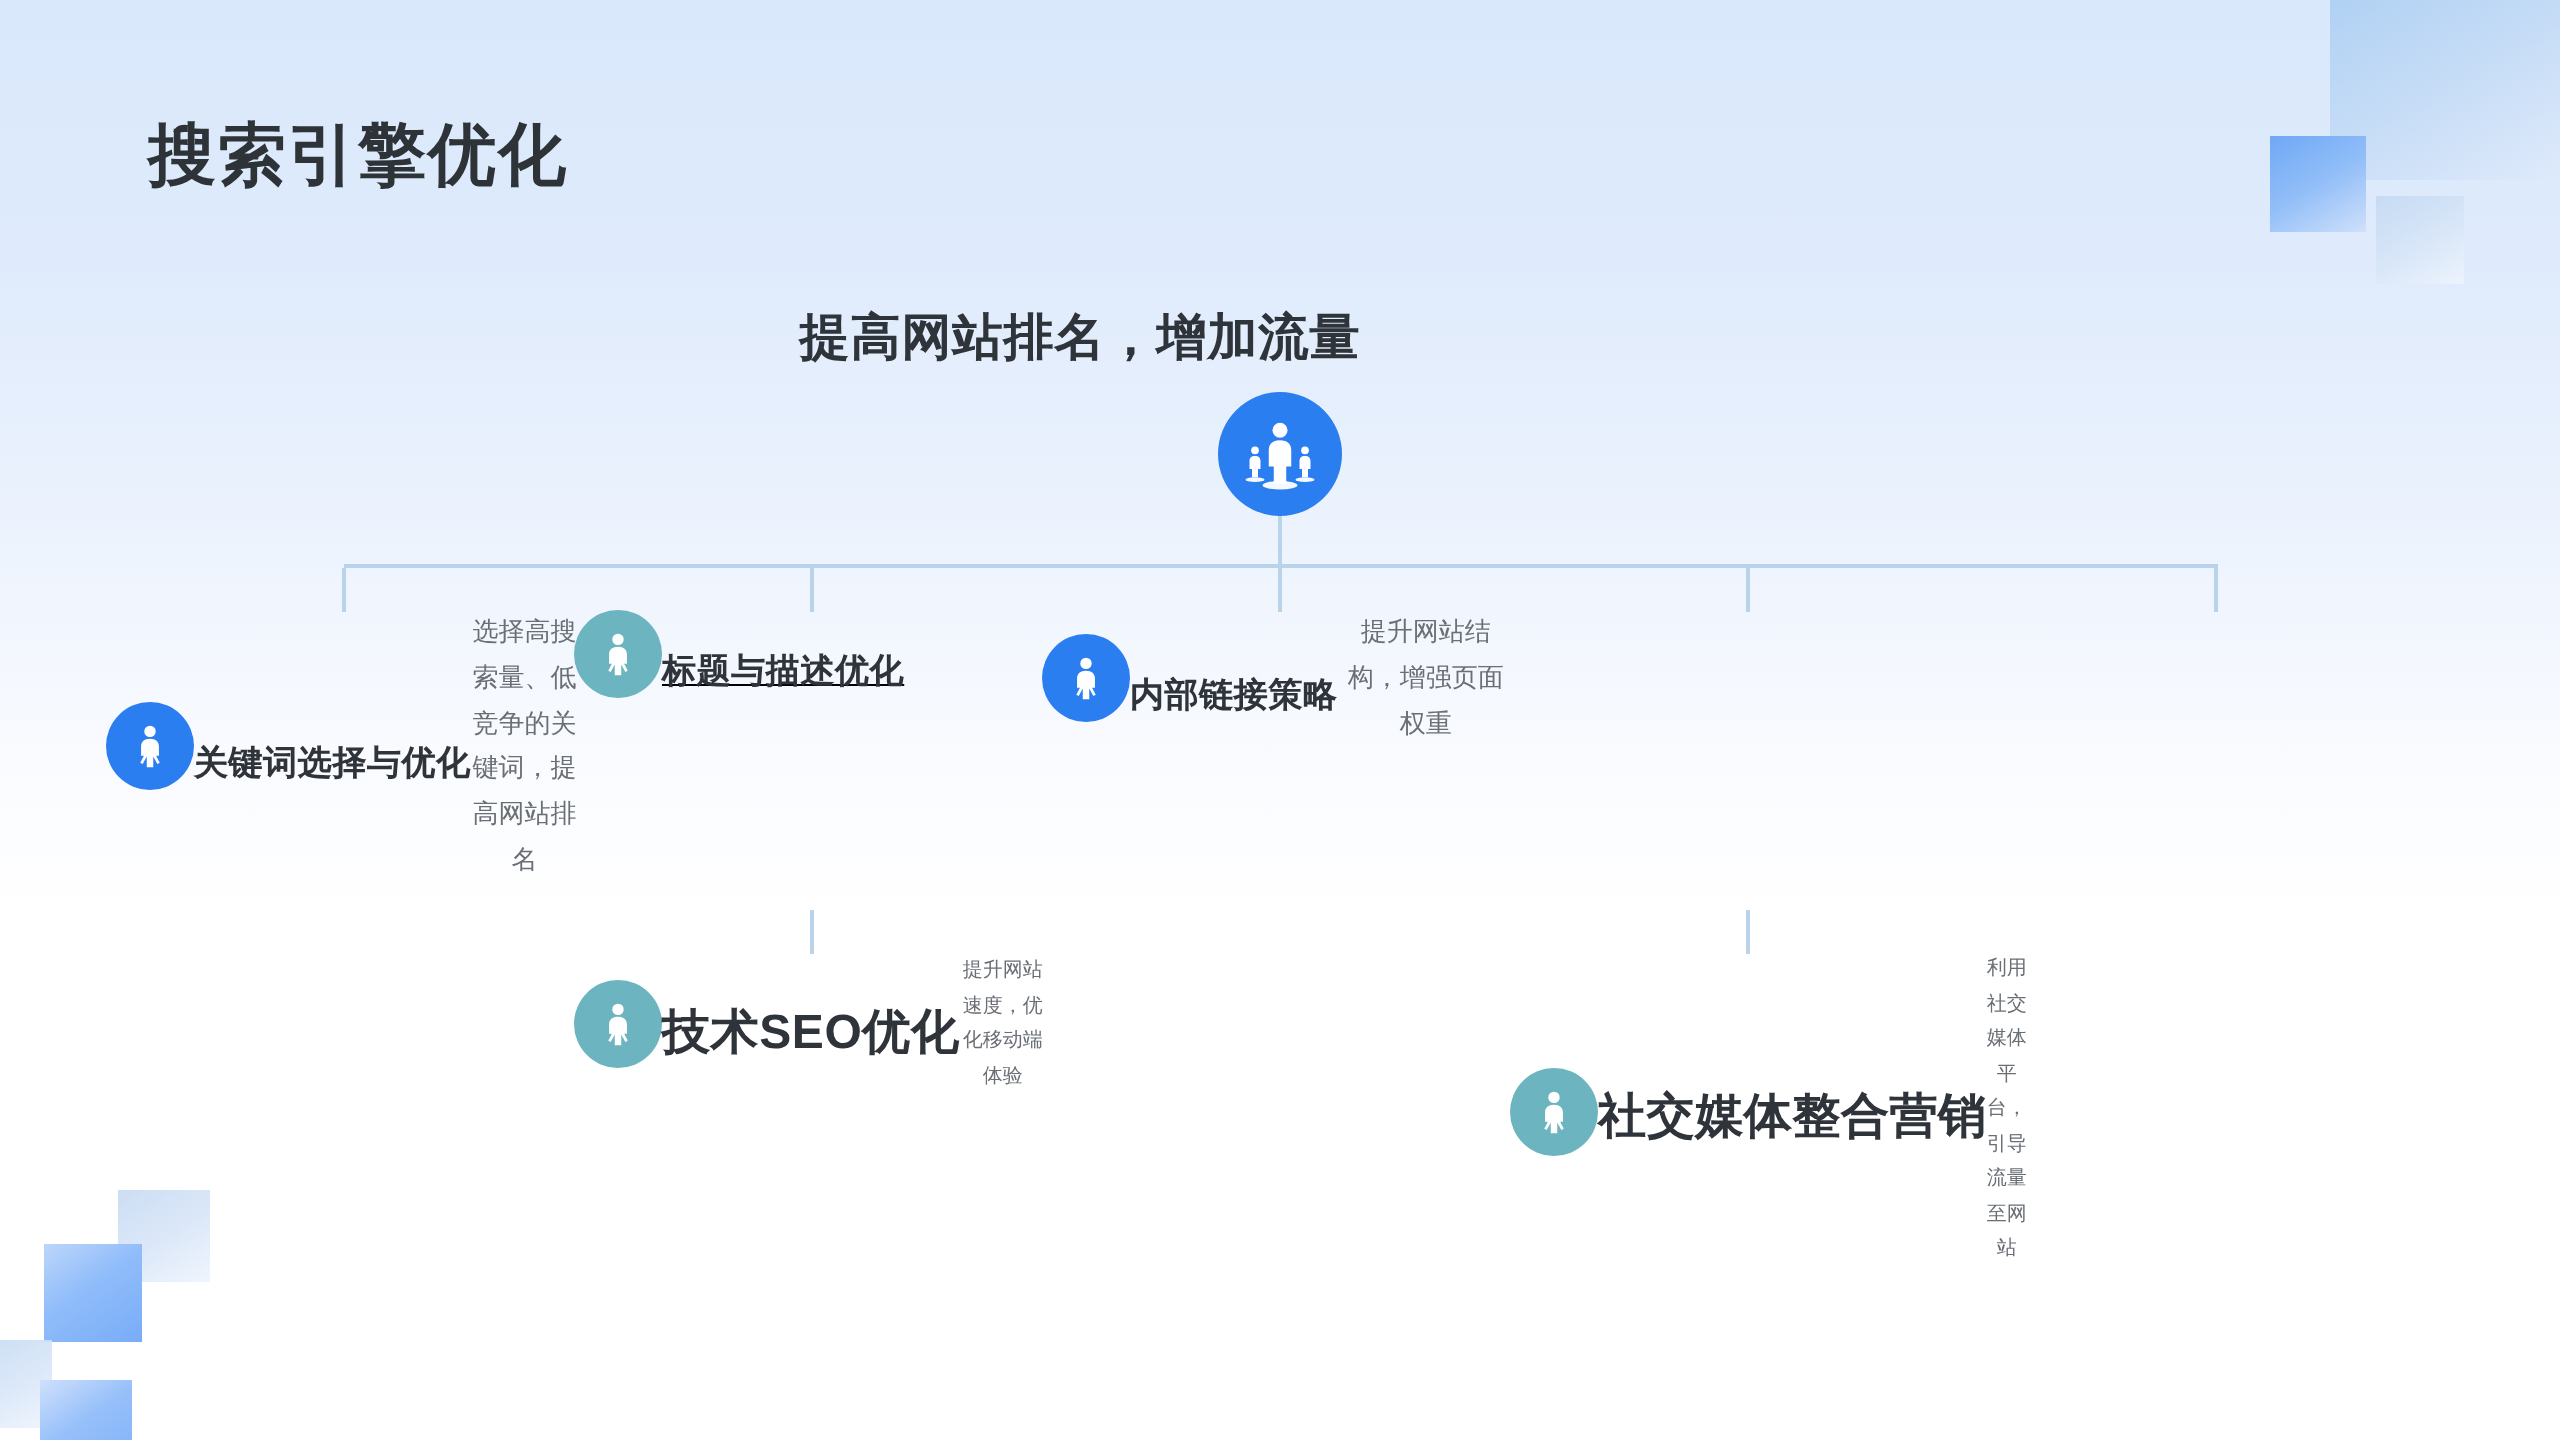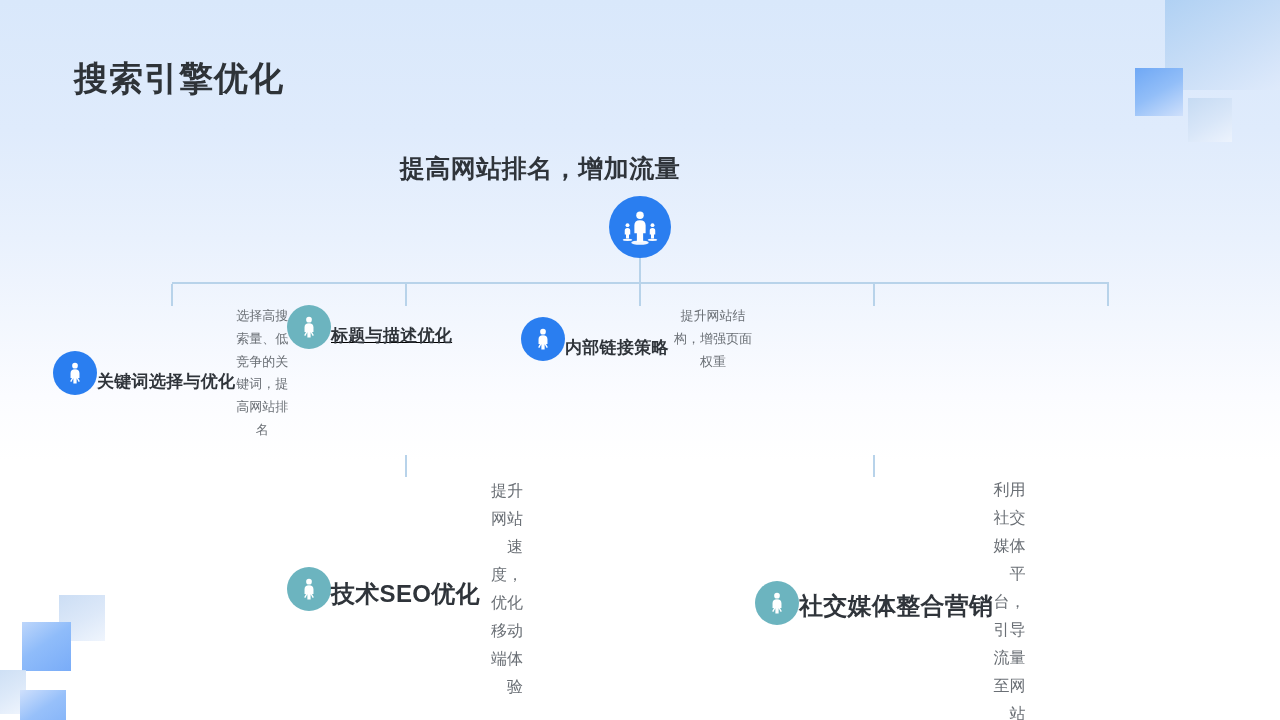--- a/index.html
+++ b/index.html
@@ -115,21 +115,21 @@
     text-align:center; line-height:1.3; white-space:nowrap;
     letter-spacing:.3px;
   }
   .branch.row2 .node-title { font-size:24px; margin-top:9px;text-align:right; }
 
   .node-desc {
     font-size:13px; color:#6a6f75;
     text-align:center; line-height:1.75;
     max-width:200px;
   }
-  .branch.row2 .node-desc { font-size:16px; max-width:210px;text-align:right; }
+  .branch.row2 .node-desc { font-size:10px; max-width:210px; }
 </style>
 </head>
 <body>
 
 <div id="slide">
 
   <div class="deco deco-tr-big"></div>
   <div class="deco deco-tr-mid"></div>
   <div class="deco deco-tr-small"></div>
 

